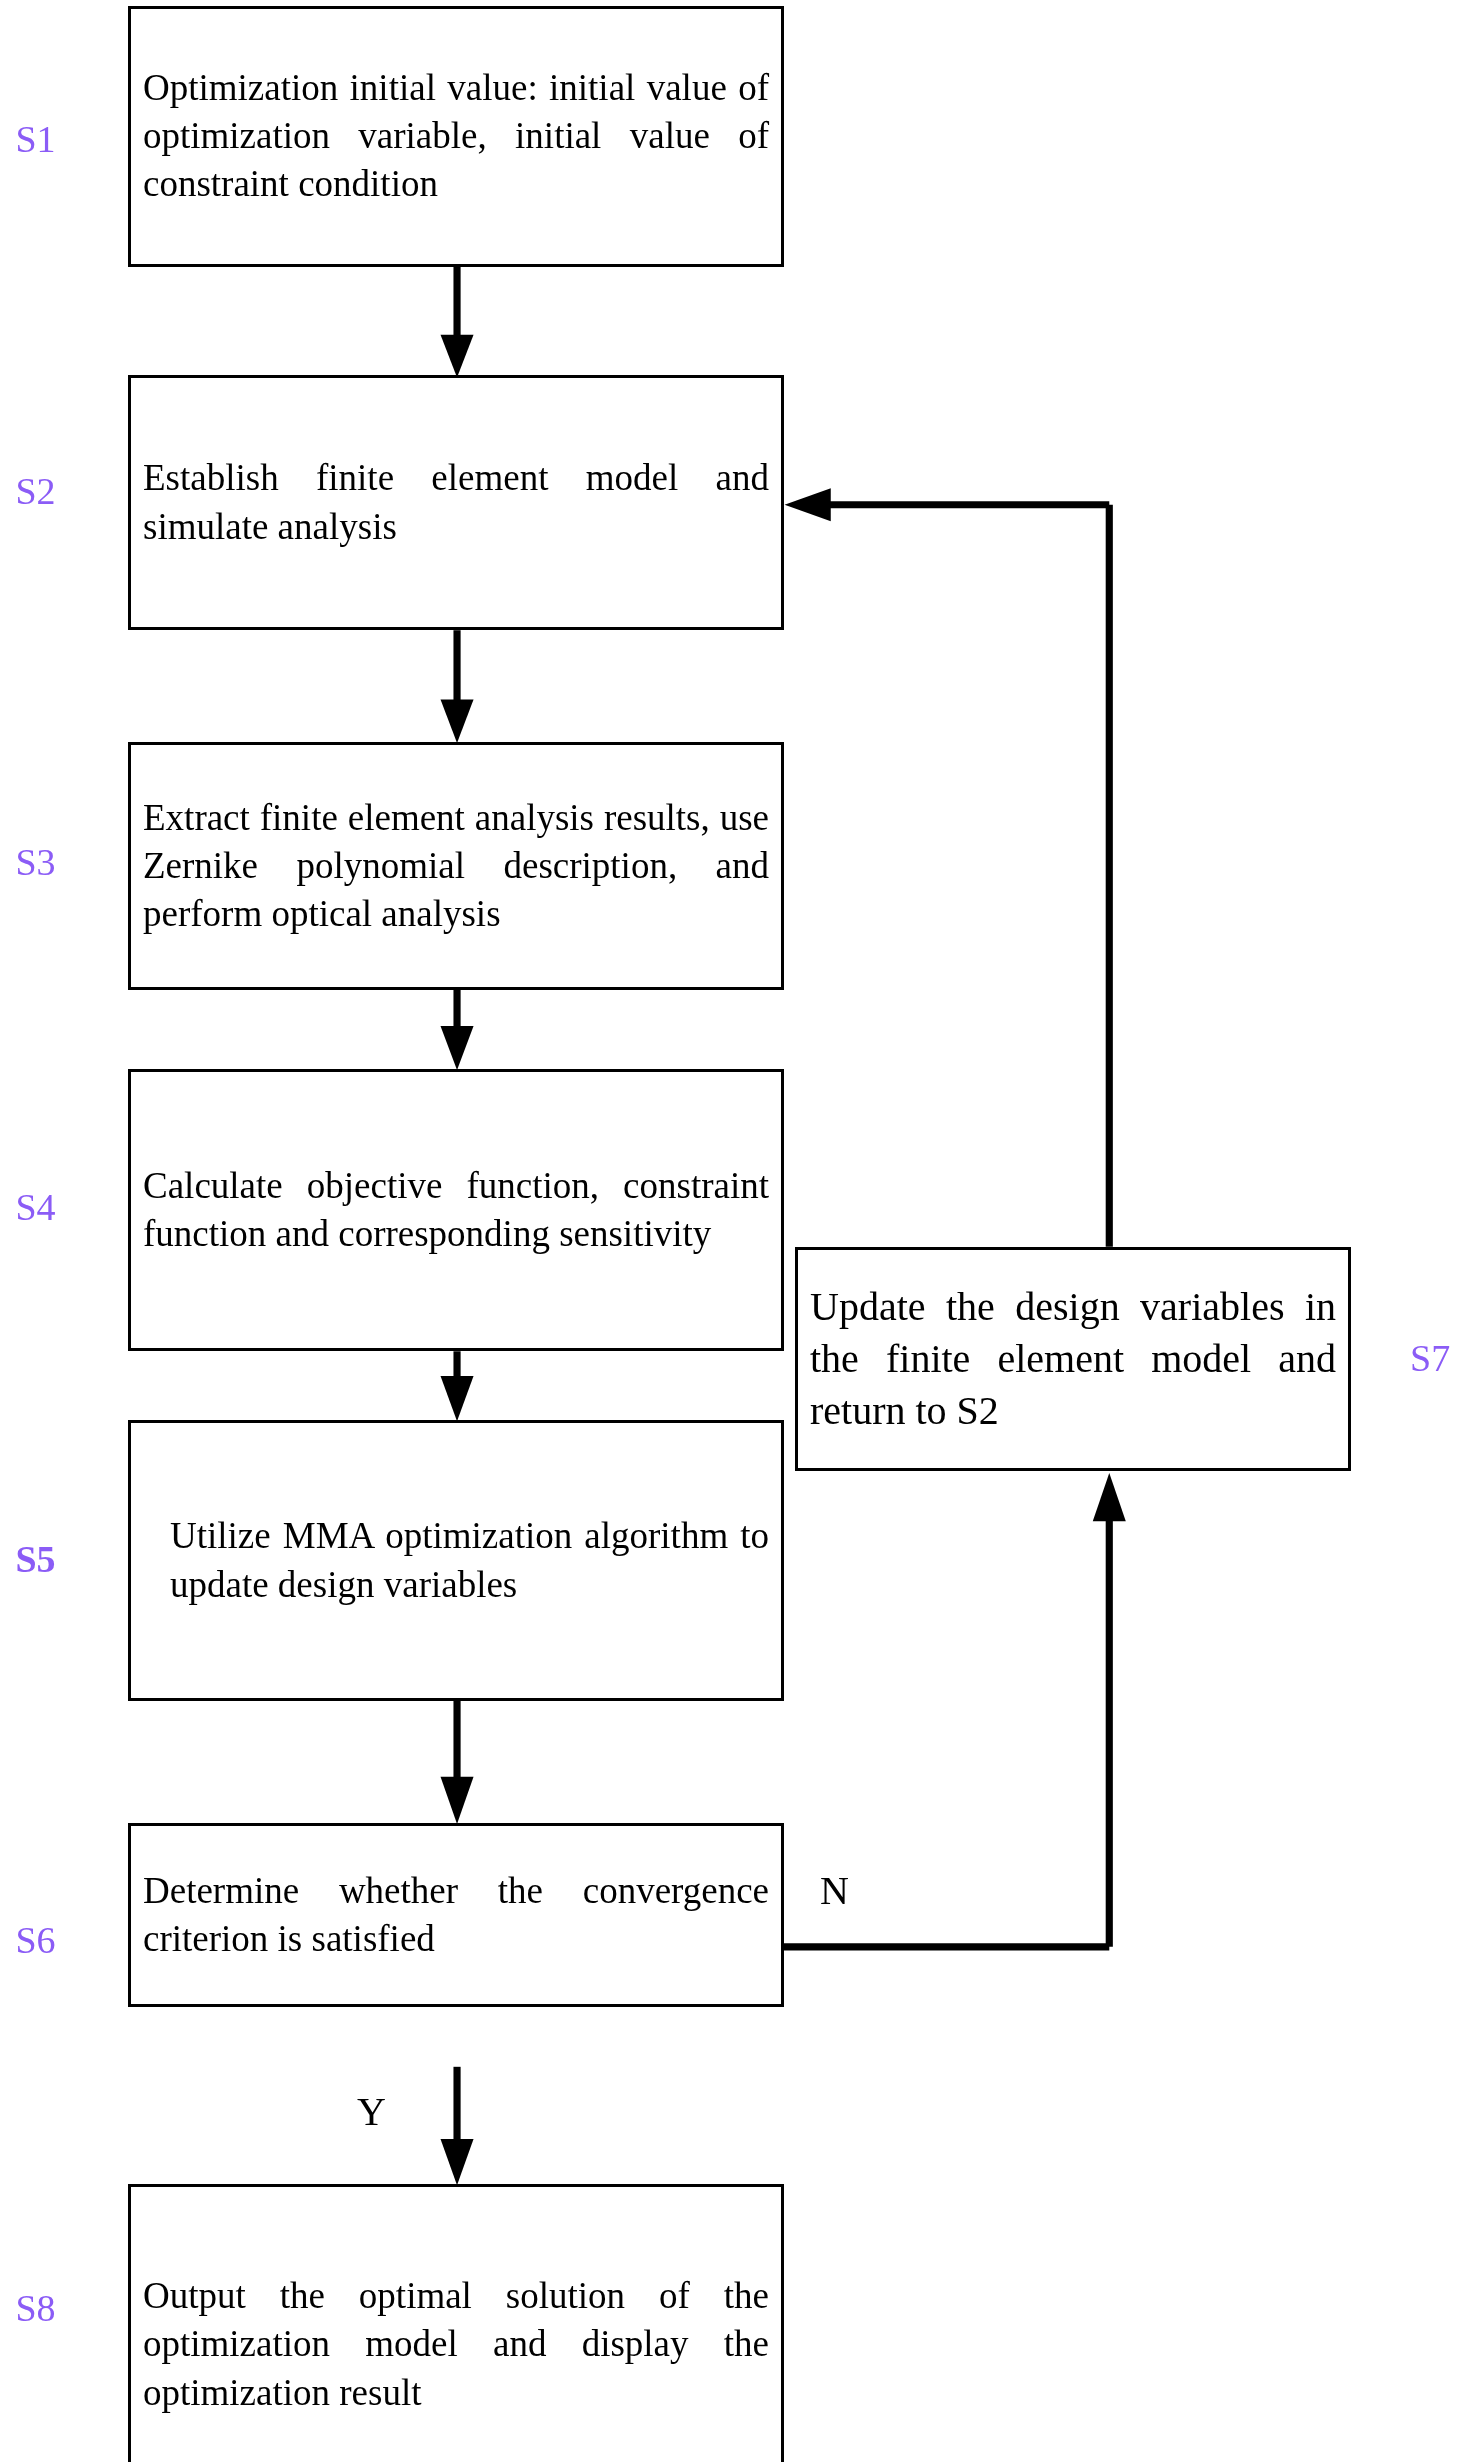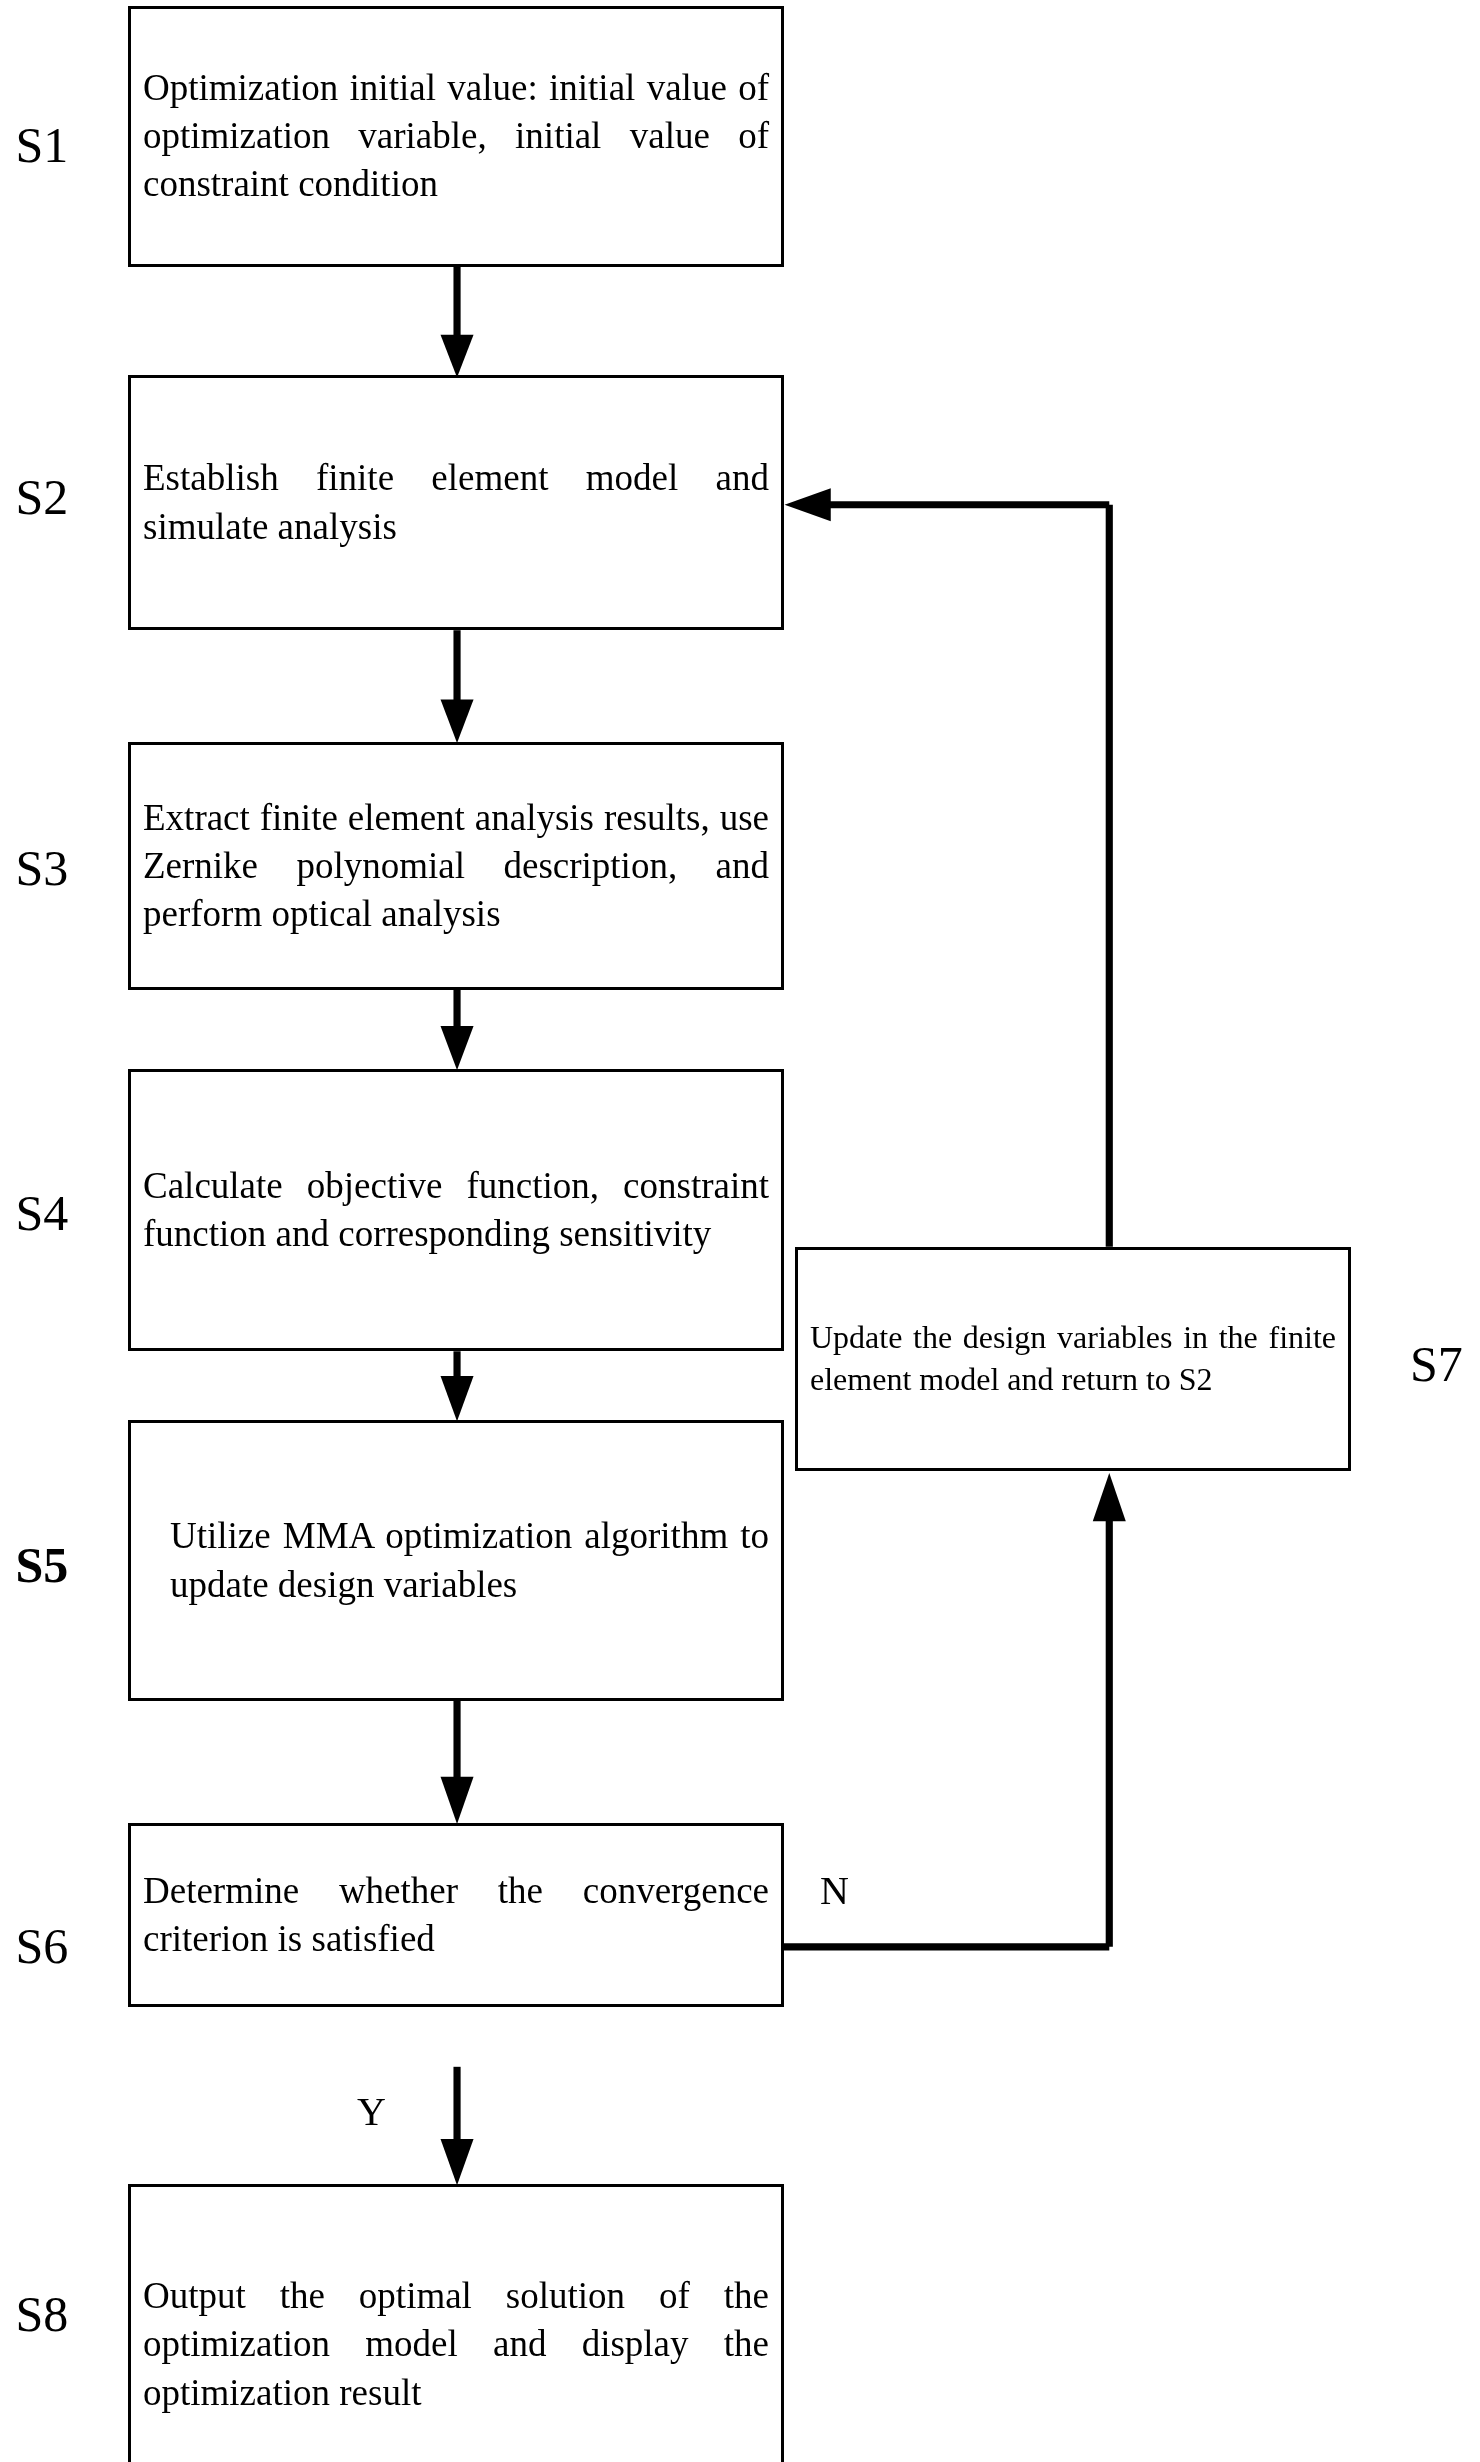--- a/index.html
+++ b/index.html
@@ -34,28 +34,28 @@
 
   
   #box-s1{left:128px;top:5.5px;width:656px;height:261px;}
   #box-s2{left:128px;top:375px;width:656px;height:255px;}
   #box-s3{left:128px;top:742px;width:656px;height:248px;}
   #box-s4{left:128px;top:1069px;width:656px;height:282px;}
   #box-s5{left:128px;top:1420px;width:656px;height:281px;padding-left:27px;}
   #box-s6{left:128px;top:1823px;width:656px;height:184px;}
   #box-s8{left:128px;top:2184px;width:656px;height:321px;}
   #box-s7{left:795px;top:1247px;width:556px;height:224px;}
-  #box-s7 .txt{font-size:32px;}
+  #box-s7 .txt{font-size:40px;}
 
   
   .steplabel{
     position:absolute;
-    font-size:50px;
+    font-size:38px;
     line-height:1;
-    color:#000000;
+    color:#8b5cf6;
     white-space:nowrap;
   }
   #label-s1{left:15.4px;top:120px;}
   #label-s2{left:15.4px;top:472px;}
   #label-s3{left:15.4px;top:843px;}
   #label-s4{left:15.4px;top:1188px;}
   #label-s5{left:15.4px;top:1540px;font-weight:bold;}
   #label-s6{left:15.4px;top:1921px;}
   #label-s8{left:15.4px;top:2289px;}
   #label-s7{left:1410px;top:1339px;}

